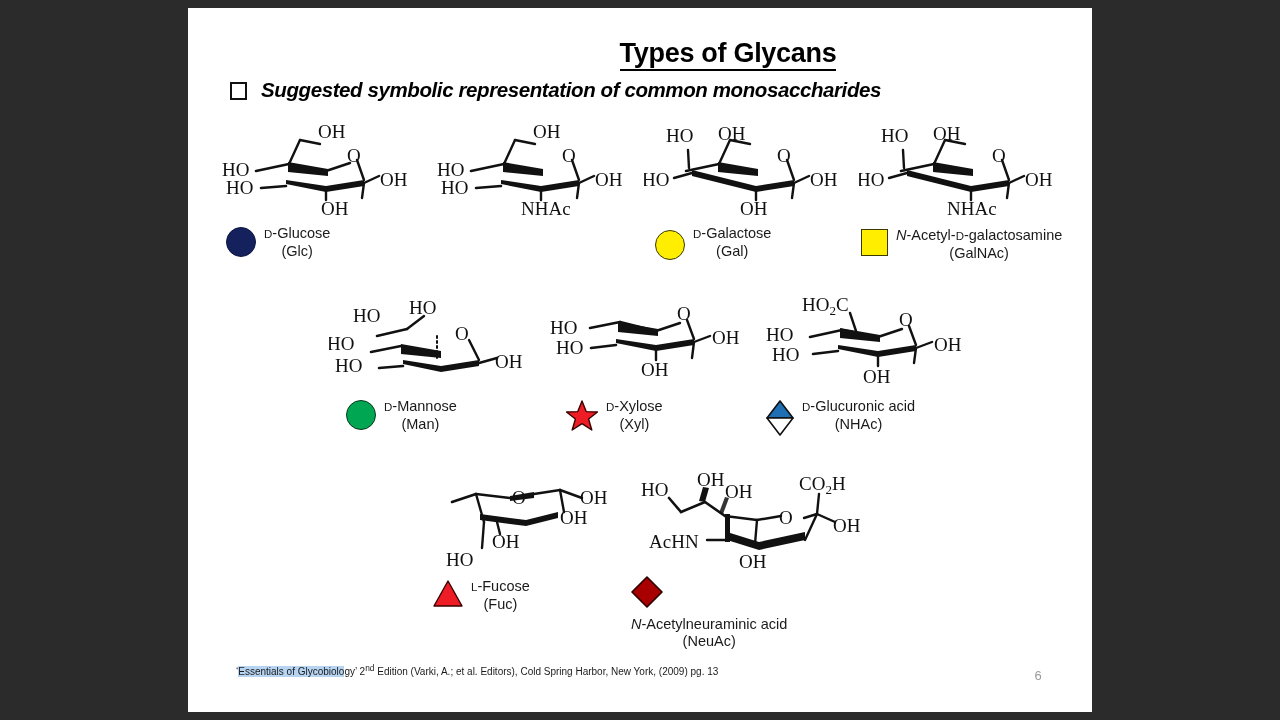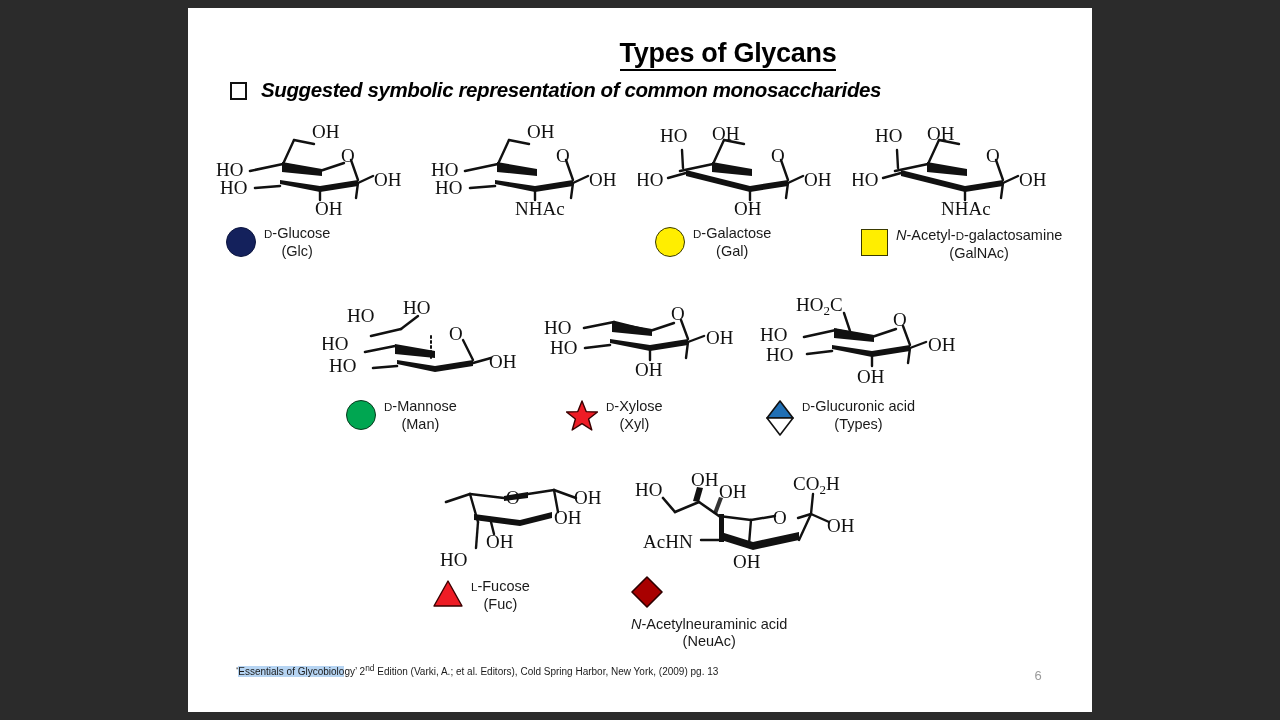--- a/index.html
+++ b/index.html
@@ -26,21 +26,21 @@
   }
   .bullet-square{
     width:13px;height:14px;border:2px solid #111;background:#fff;flex:none;
     margin-top:2px;
   }
   .subtitle-text{
     font-size:20.5px;font-weight:bold;font-style:italic;color:#000;
     letter-spacing:-.4px;white-space:nowrap;
   }
   
-  .struct{position:absolute;}
+  .struct{position:absolute;margin-left:6px;}
   .struct svg{display:block;}
   .legend{position:absolute;display:flex;align-items:flex-start;gap:8px;}
   .legend .sym{flex:none;margin-top:2px;}
   .legend .txt{
     font-size:14.5px;color:#1a1a1a;line-height:17px;white-space:nowrap;
   }
   .legend .txt .l2{display:block;text-align:center;}
   .sc{font-size:11.5px;vertical-align:baseline;}
   .ital{font-style:italic;}
   
@@ -195,21 +195,21 @@
   </div>
 
   <div class="legend" style="left:38px;top:217px;">
     <span class="sym shape-circle" style="width:28px;height:28px;background:#14215c;border:1px solid #0d1640;"></span>
     <span class="txt">
       <span class="sc">D</span>-Glucose<span class="l2">(Glc)</span>
     </span>
   </div>
 
 
-  <div class="legend" style="left:467px;top:217px;">
+  <div class="legend" style="left:467px;top:217px;align-items:flex-end;">
     <span class="sym shape-circle" style="width:28px;height:28px;background:#ffee00;border:1.5px solid #3a3a00;"></span>
     <span class="txt">
       <span class="sc">D</span>-Galactose<span class="l2">(Gal)</span>
     </span>
   </div>
 
   <div class="legend" style="left:633px;top:219px;padding-left:40px;">
     <span class="sym" style="width:25px;height:25px;background:#ffee00;border:1.5px solid #3a3a00;"></span>
     <span class="txt">
       <span class="ital">N</span>-Acetyl-<span class="sc">D</span>-galactosamine<span class="l2">(GalNAc)</span>
@@ -324,21 +324,21 @@
   </div>
 
   <div class="legend" style="left:578px;top:390px;">
     <span class="sym" style="width:28px;height:36px;">
       <svg width="28" height="36" viewBox="0 0 28 36">
         <polygon points="14,1 27,18 1,18" fill="#1f6fb5" stroke="#111" stroke-width="1.6" stroke-linejoin="round"></polygon>
         <polygon points="1,18 27,18 14,35" fill="#ffffff" stroke="#111" stroke-width="1.6" stroke-linejoin="round"></polygon>
       </svg>
     </span>
     <span class="txt">
-      <span class="sc">D</span>-Glucuronic acid<span class="l2">(Types)</span>
+      <span class="sc">D</span>-Glucuronic acid<span class="l2">(NHAc)</span>
     </span>
   </div>
 
   <div class="struct" style="left:240px;top:468px;">
     <svg width="185" height="95" viewBox="0 0 185 95" aria-hidden="true">
       <g fill="none" stroke="#111" stroke-width="2.6" stroke-linecap="round">
         <path d="M18 26 L42 18"></path>
         <path d="M42 18 L50 46" stroke-width="2.4"></path>
         <path d="M42 18 L76 22" stroke-width="2.4"></path>
         <path d="M100 18 L126 14" stroke-width="2.4"></path>

